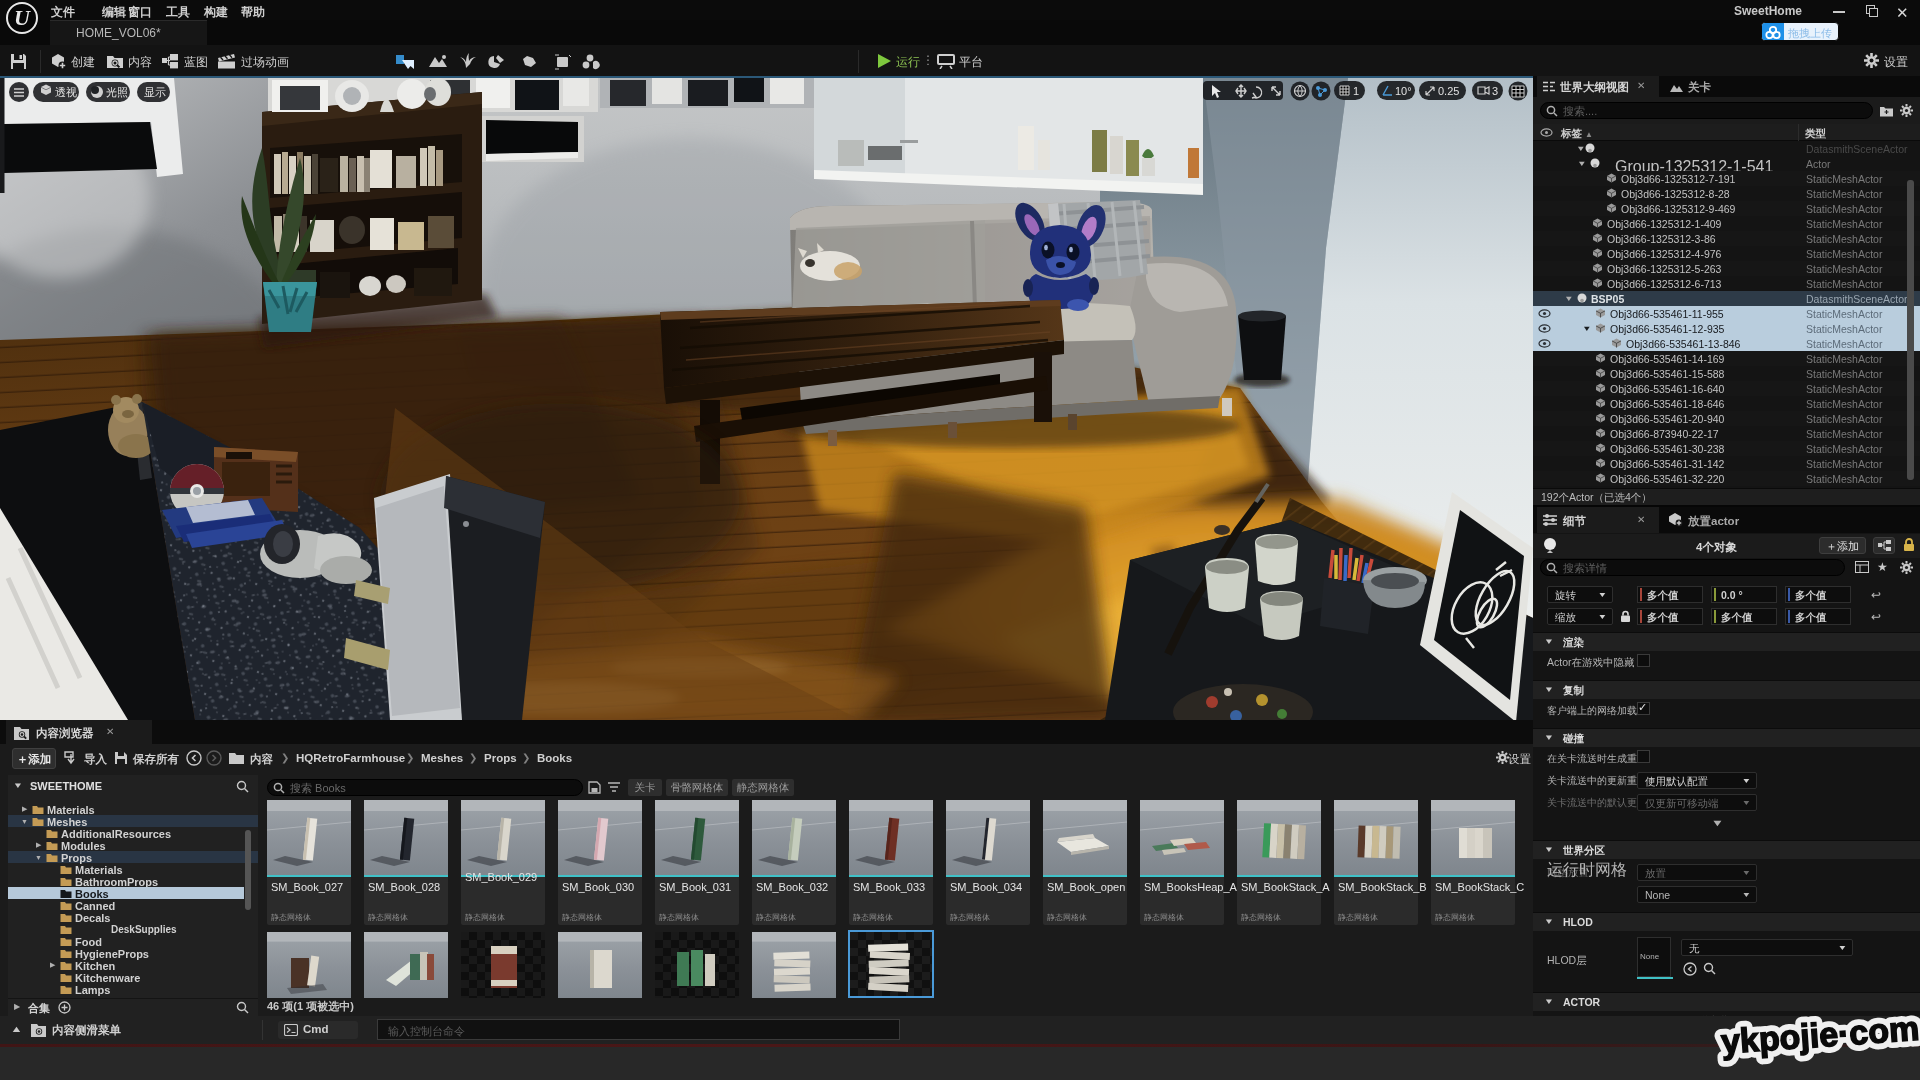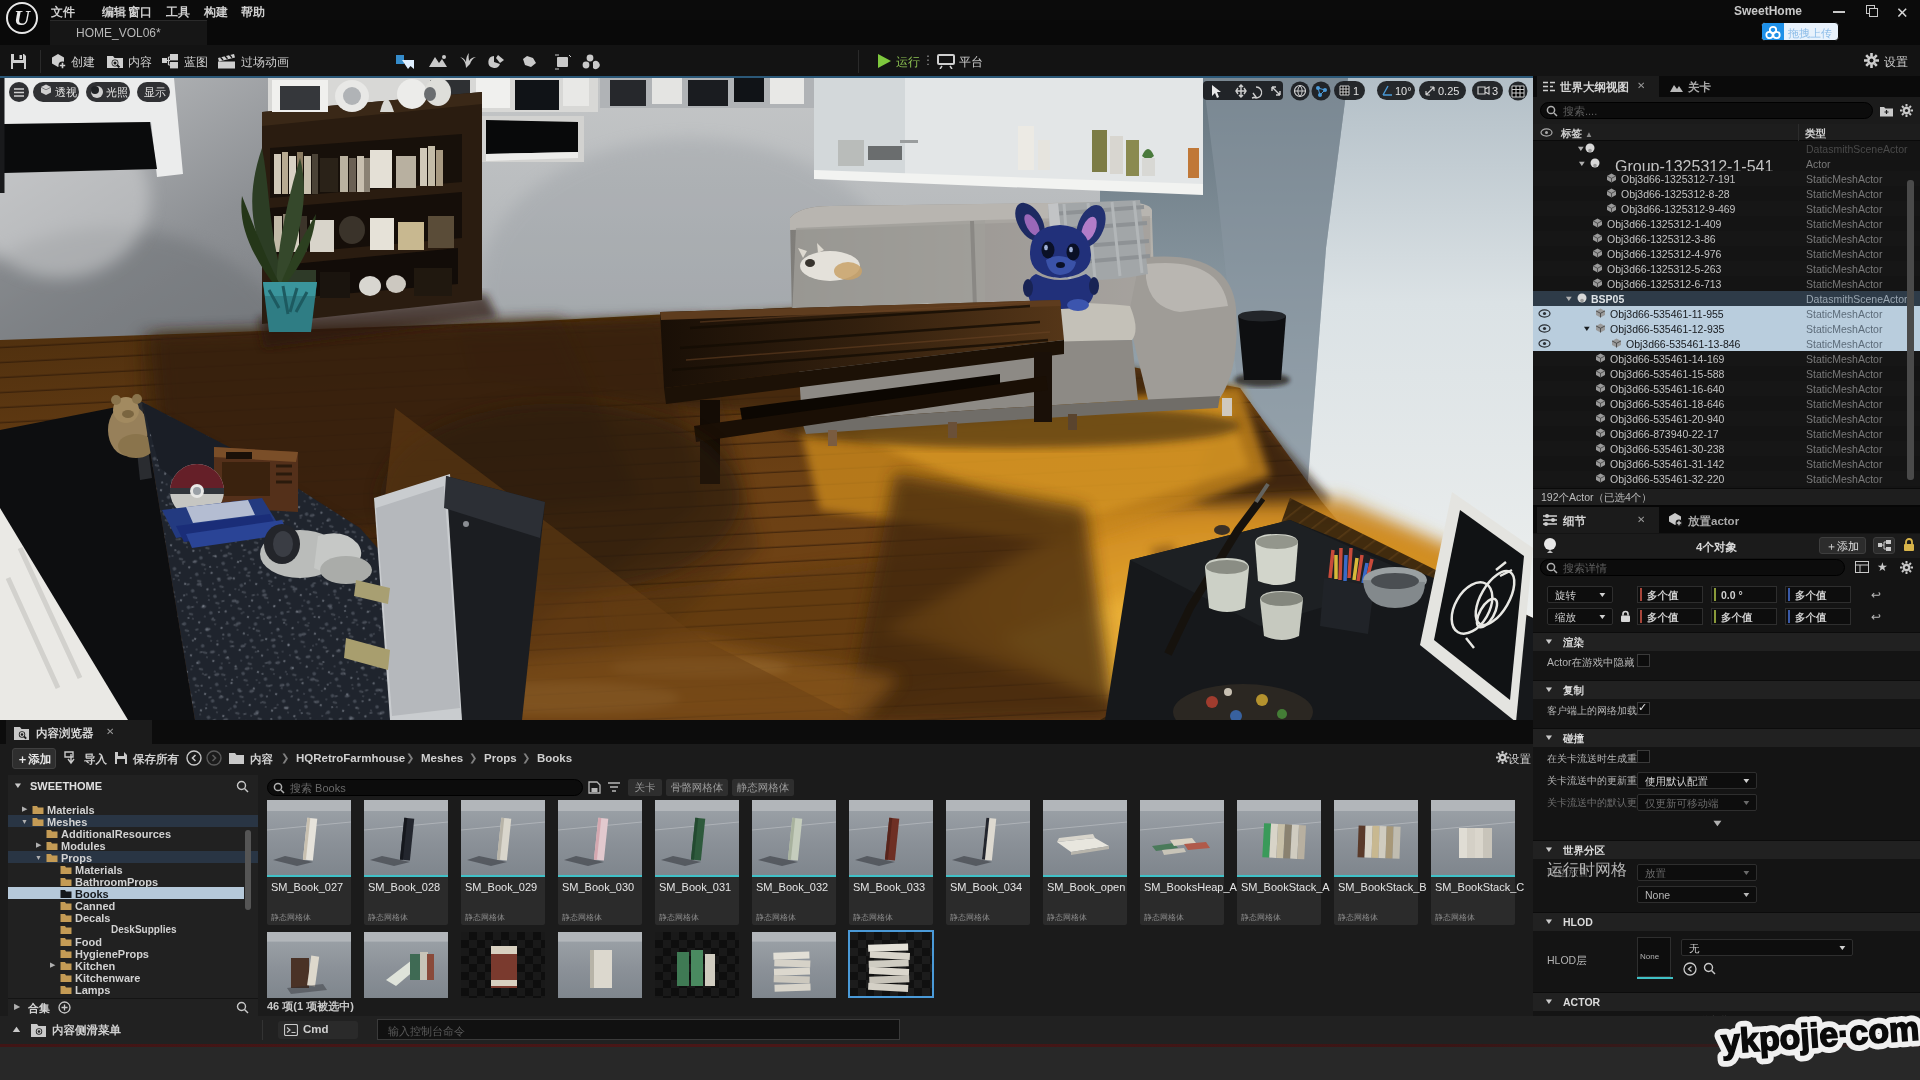--- a/index.html
+++ b/index.html
@@ -1100,21 +1100,21 @@
 <div class="abs" style="left:461px;top:80px;width:84px;height:75px;background:linear-gradient(180deg,#b2b6ba 0%,#b2b6ba 14%,#999fa5 15%,#8b9198 55%,#7f868d 100%);"></div>
 <svg class="abs" style="left:461px;top:80px" width="84" height="75">
           <path d="M0 30 L84 22" stroke="rgba(255,255,255,0.25)"></path>
           <polygon points="18,56 46,62 30,66 6,60" fill="rgba(40,42,48,0.5)"></polygon>
           <g transform="rotate(6 42 40)">
             <rect x="38" y="18" width="10" height="42" fill="#d9d6cc"></rect>
             <rect x="38" y="18" width="3" height="42" fill="#b8b4a8"></rect>
           </g>
         </svg>
 <div class="abs" style="left:461px;top:155px;width:84px;height:2px;background:#3fc1c8;"></div>
-<div class="abs" style="left:465px;top:161px;font-size:11px;color:#e4e4e4;">SM_Book_029</div>
+<div class="abs" style="left:465px;top:151px;font-size:11px;color:#e4e4e4;">SM_Book_029</div>
 <div class="abs" style="left:465px;top:192px;font-size:8px;color:#8a8a8a;">静态网格体</div>
 <div class="abs" style="left:558px;top:80px;width:84px;height:125px;background:#2b2b2b;border-radius:2px;"></div>
 <div class="abs" style="left:558px;top:80px;width:84px;height:75px;background:linear-gradient(180deg,#b2b6ba 0%,#b2b6ba 14%,#999fa5 15%,#8b9198 55%,#7f868d 100%);"></div>
 <svg class="abs" style="left:558px;top:80px" width="84" height="75">
           <path d="M0 30 L84 22" stroke="rgba(255,255,255,0.25)"></path>
           <polygon points="18,56 46,62 30,66 6,60" fill="rgba(40,42,48,0.5)"></polygon>
           <g transform="rotate(6 42 40)">
             <rect x="38" y="18" width="10" height="42" fill="#e2c9ce"></rect>
             <rect x="38" y="18" width="3" height="42" fill="#d4a8b0"></rect>
           </g>

